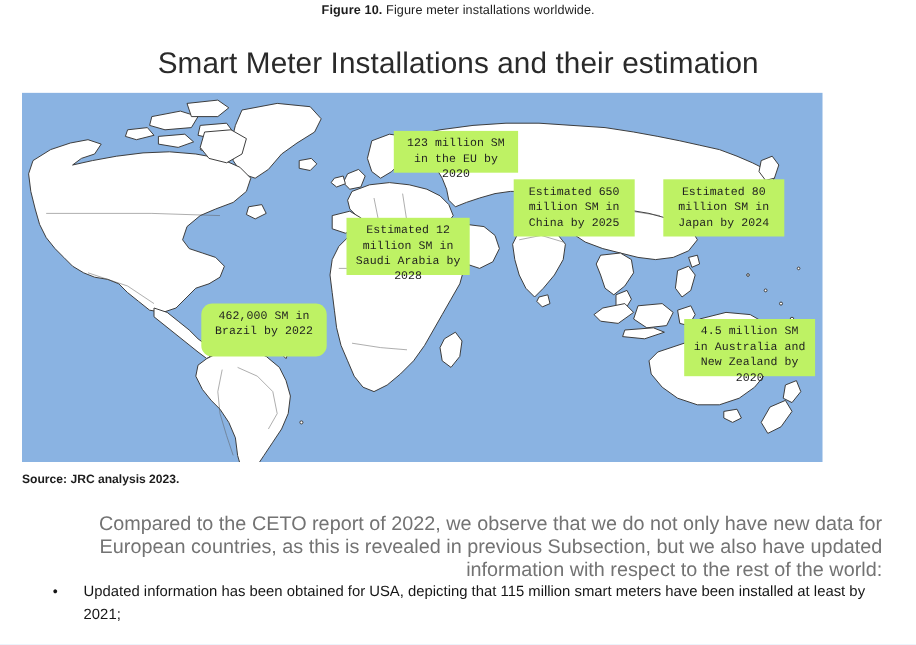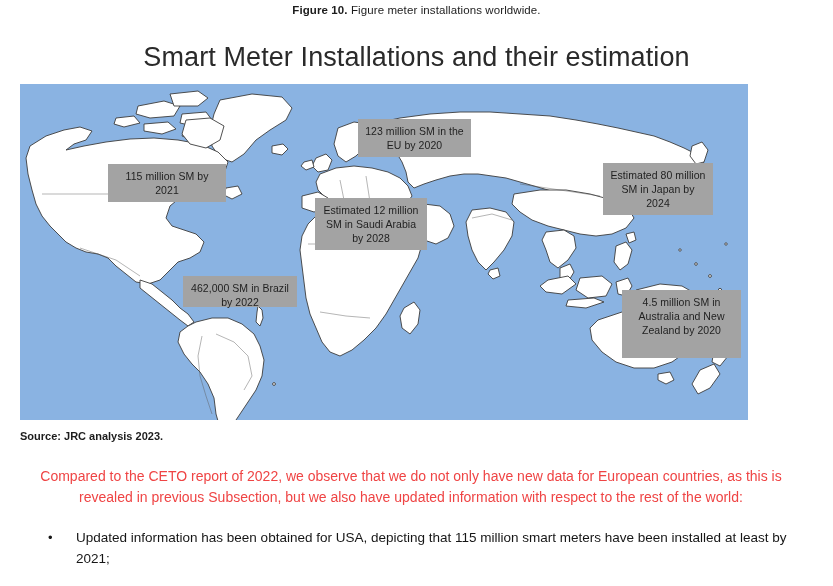--- a/index.html
+++ b/index.html
@@ -59,50 +59,50 @@
   .map-svg {
     display: block;
     width: 728px;
     height: 336px;
   }
 
   
   .callout {
     position: absolute;
     box-sizing: border-box;
-    background: #a3a3a3;
+    background: #bef264;
     color: #1f1f1f;
     font-size: 10.5px;
     line-height: 14px;
     text-align: center;
     padding: 5px 6px;
     letter-spacing: .05px;
-    font-family: Liberation Sans, sans-serif;
+    font-family: Liberation Mono, monospace;
   }
 
   
   .source-line {
     position: absolute;
     left: 20px;
     top: 430px;
     font-size: 11px;
     font-weight: bold;
     color: #1c1c1c;
   }
 
   
   .body-paragraph {
     position: absolute;
     left: 20px;
     top: 466px;
     width: 782px;
-    font-size: 14px;
+    font-size: 18px;
     line-height: 21px;
-    color: #ef4444;
-    text-align: center;
+    color: #737373;
+    text-align: right;
   }
 
   
   .bullet-list {
     position: absolute;
     left: 40px;
     top: 527px;
     width: 762px;
   }
   .bullet-item {
@@ -252,32 +252,32 @@
       <path d="M182,252 L178,272 L180,292 L186,312 L192,330"></path>
       <path d="M288,160 L320,160 L352,162 L382,164"></path>
       <path d="M300,228 L326,232 L350,234"></path>
       <path d="M320,96 L324,116"></path>
       <path d="M346,92 L350,118"></path>
       <path d="M500,100 L540,106 L580,112"></path>
       <path d="M452,134 L472,130 L492,136"></path>
     </g>
   </svg>
 
-  <div class="callout" style="left:88px;  top:80px;  width:118px; height:38px;">115 million SM by 2021</div>
 
   <div class="callout" style="left:338px; top:35px;  width:113px; height:38px;">123 million SM in the EU by 2020</div>
 
+  <div class="callout" style="left:447px; top:79px;  width:110px; height:52px;">Estimated 650 million SM in China by 2025</div>
 
   <div class="callout" style="left:583px; top:79px;  width:110px; height:52px;">Estimated 80 million SM in Japan by 2024</div>
 
   <div class="callout" style="left:295px; top:114px; width:112px; height:52px;">Estimated 12 million SM in Saudi Arabia by 2028</div>
 
-  <div class="callout" style="left:163px; top:192px; width:114px; height:31px;">462,000 SM in Brazil by 2022</div>
-
-  <div class="callout" style="left:602px; top:206px; width:119px; height:68px;">4.5 million SM in Australia and New Zealand by 2020</div>
+  <div class="callout" style="left:163px; top:192px; width:114px; height:48px;border-radius:10px;">462,000 SM in Brazil by 2022</div>
+
+  <div class="callout" style="left:602px; top:206px; width:119px; height:52px;">4.5 million SM in Australia and New Zealand by 2020</div>
 </div>
 
 <div class="source-line">Source: JRC analysis 2023.</div>
 
 <div class="body-paragraph">Compared to the CETO report of 2022, we observe that we do not only have new data for European countries, as this is revealed in previous Subsection, but we also have updated information with respect to the rest of the world:</div>
 
 <div class="bullet-list">
   <div class="bullet-item">
     <span class="bullet-marker">•</span>
     <span>Updated information has been obtained for USA, depicting that 115 million smart meters have been installed at least by 2021;</span>

